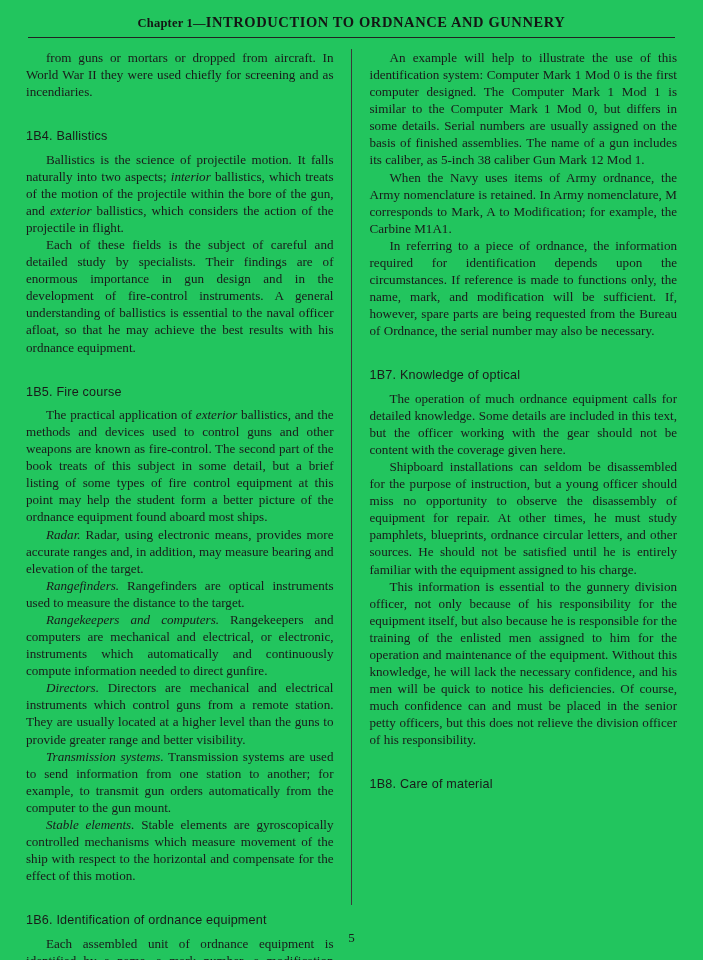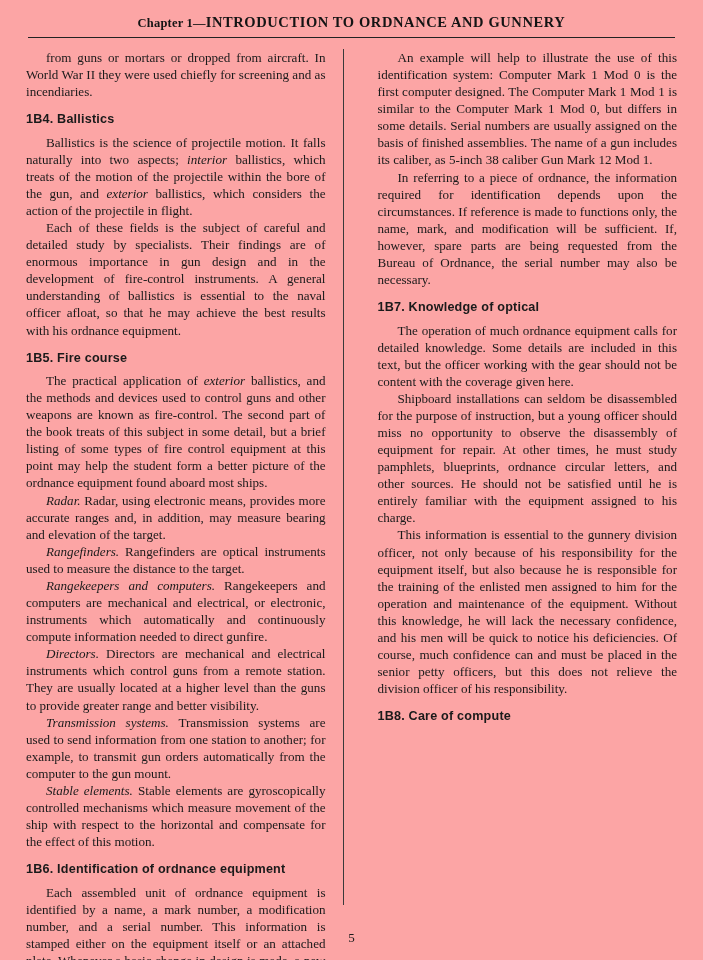--- a/index.html
+++ b/index.html
@@ -13,41 +13,41 @@
     font-family: "Liberation Serif", serif;
     color: #1a1a1a;
     overflow: hidden;
   }
   .page {
     position: relative;
     width: 703px;
     height: 960px;
     box-sizing: border-box;
     padding: 14px 26px 10px 26px;
-    background: #fca5a5;
+    background: #22c55e;
   }
   .running-head {
     text-align: center;
     font-size: 14.5px;
     letter-spacing: 0.6px;
     font-weight: bold;
     padding-bottom: 6px;
     color: #141414;
   }
   .head-rule {
     border-bottom: 1.4px solid #222;
     margin: 0 2px 11px 2px;
   }
   .chapter-prefix {
     font-size: 12.5px;
     letter-spacing: 0.2px;
   }
   .columns {
     display: flex;
-    gap: 16px;
+    gap: 0;
     height: 856px;
   }
   .col {
     width: 50%;
     box-sizing: border-box;
     font-size: 13.1px;
     line-height: 1.305;
     text-align: justify;
     hyphens: auto;
   }
@@ -58,22 +58,22 @@
   .col.right {
     padding-left: 18px;
   }
   p {
     margin: 0;
     text-indent: 20px;
   }
   h2.sec {
     font-family: "Liberation Sans", sans-serif;
     font-size: 12.6px;
-    font-weight: bold;
-    margin: 11px 0 6px 0;
+    font-weight: normal;
+    margin: 28px 0 6px 0;
     text-indent: 0;
     letter-spacing: 0.2px;
   }
   .it {
     font-style: italic;
   }
   .folio {
     position: absolute;
     bottom: 14px;
     left: 0;
@@ -121,33 +121,34 @@
         <span>1B6.</span>
         <span>Identification of ordnance equipment</span>
       </h2>
       <p>Each assembled unit of ordnance equipment is identified by a name, a mark number, a modification number, and a serial number. This information is stamped either on the equipment itself or an attached plate. Whenever a basic change in design is made, a new mark number is assigned. Modification numbers</p>
 
     </div>
 
     <div class="col right">
 
       <p>An example will help to illustrate the use of this identification system: Computer Mark 1 Mod 0 is the first computer designed. The Computer Mark 1 Mod 1 is similar to the Computer Mark 1 Mod 0, but differs in some details. Serial numbers are usually assigned on the basis of finished assemblies. The name of a gun includes its caliber, as 5-inch 38 caliber Gun Mark 12 Mod 1.</p>
+      <p>When the Navy uses items of Army ordnance, the Army nomenclature is retained. In Army nomenclature, M corresponds to Mark, A to Modification; for example, the Carbine M1A1.</p>
       <p>In referring to a piece of ordnance, the information required for identification depends upon the circumstances. If reference is made to functions only, the name, mark, and modification will be sufficient. If, however, spare parts are being requested from the Bureau of Ordnance, the serial number may also be necessary.</p>
 
       <h2 class="sec">
         <span>1B7.</span>
         <span>Knowledge of optical</span>
       </h2>
       <p>The operation of much ordnance equipment calls for detailed knowledge. Some details are included in this text, but the officer working with the gear should not be content with the coverage given here.</p>
       <p>Shipboard installations can seldom be disassembled for the purpose of instruction, but a young officer should miss no opportunity to observe the disassembly of equipment for repair. At other times, he must study pamphlets, blueprints, ordnance circular letters, and other sources. He should not be satisfied until he is entirely familiar with the equipment assigned to his charge.</p>
       <p>This information is essential to the gunnery division officer, not only because of his responsibility for the equipment itself, but also because he is responsible for the training of the enlisted men assigned to him for the operation and maintenance of the equipment. Without this knowledge, he will lack the necessary confidence, and his men will be quick to notice his deficiencies. Of course, much confidence can and must be placed in the senior petty officers, but this does not relieve the division officer of his responsibility.</p>
 
       <h2 class="sec">
         <span>1B8.</span>
-        <span>Care of compute</span>
+        <span>Care of material</span>
       </h2>
 
     </div>
 
   </div>
 
   <div class="folio">5</div>
 
 </div>
 

